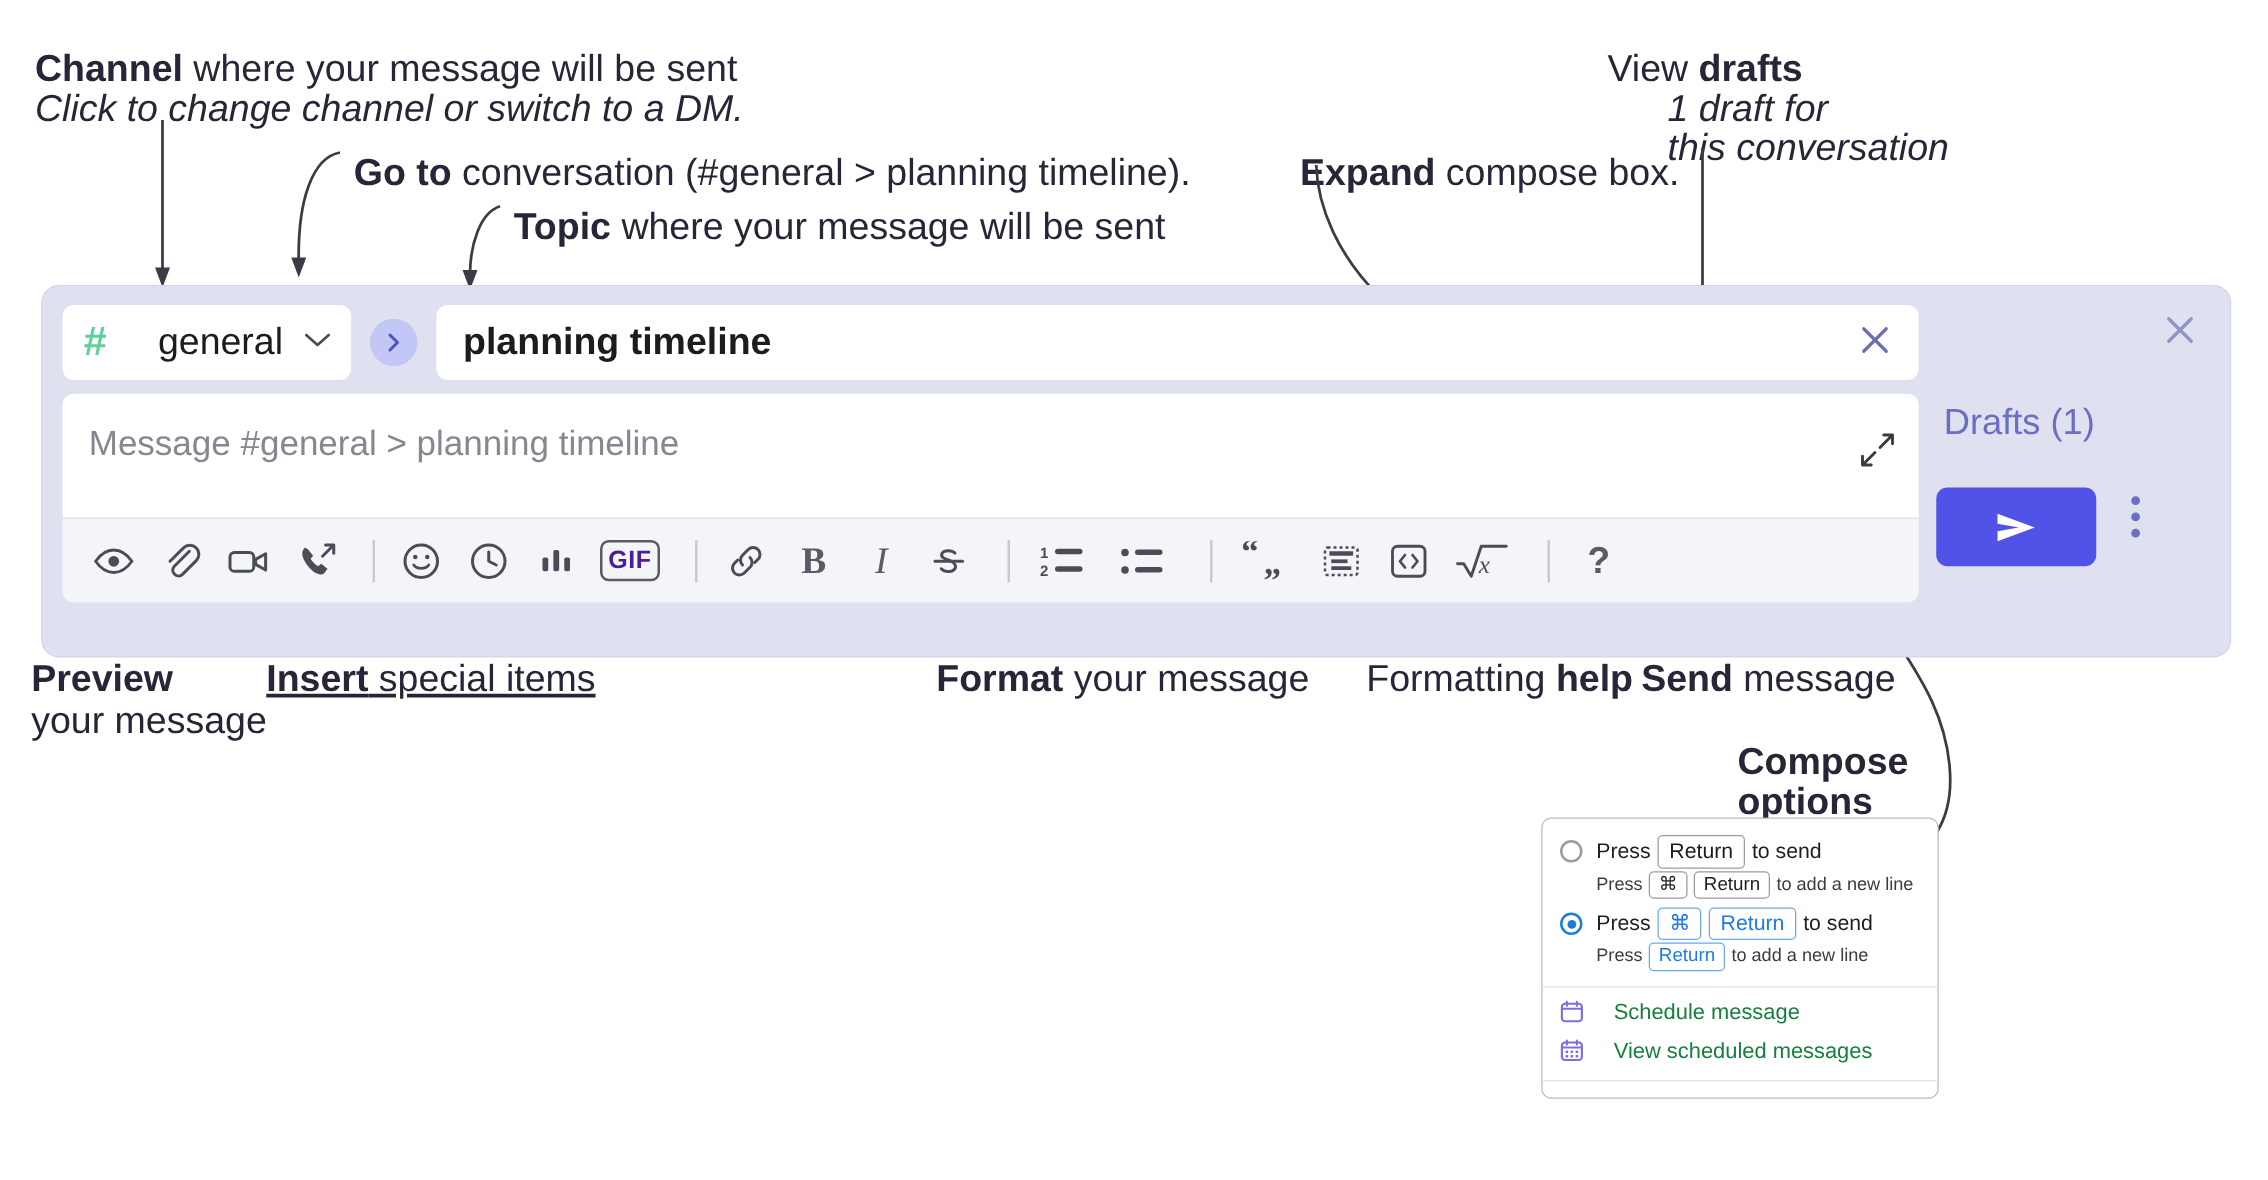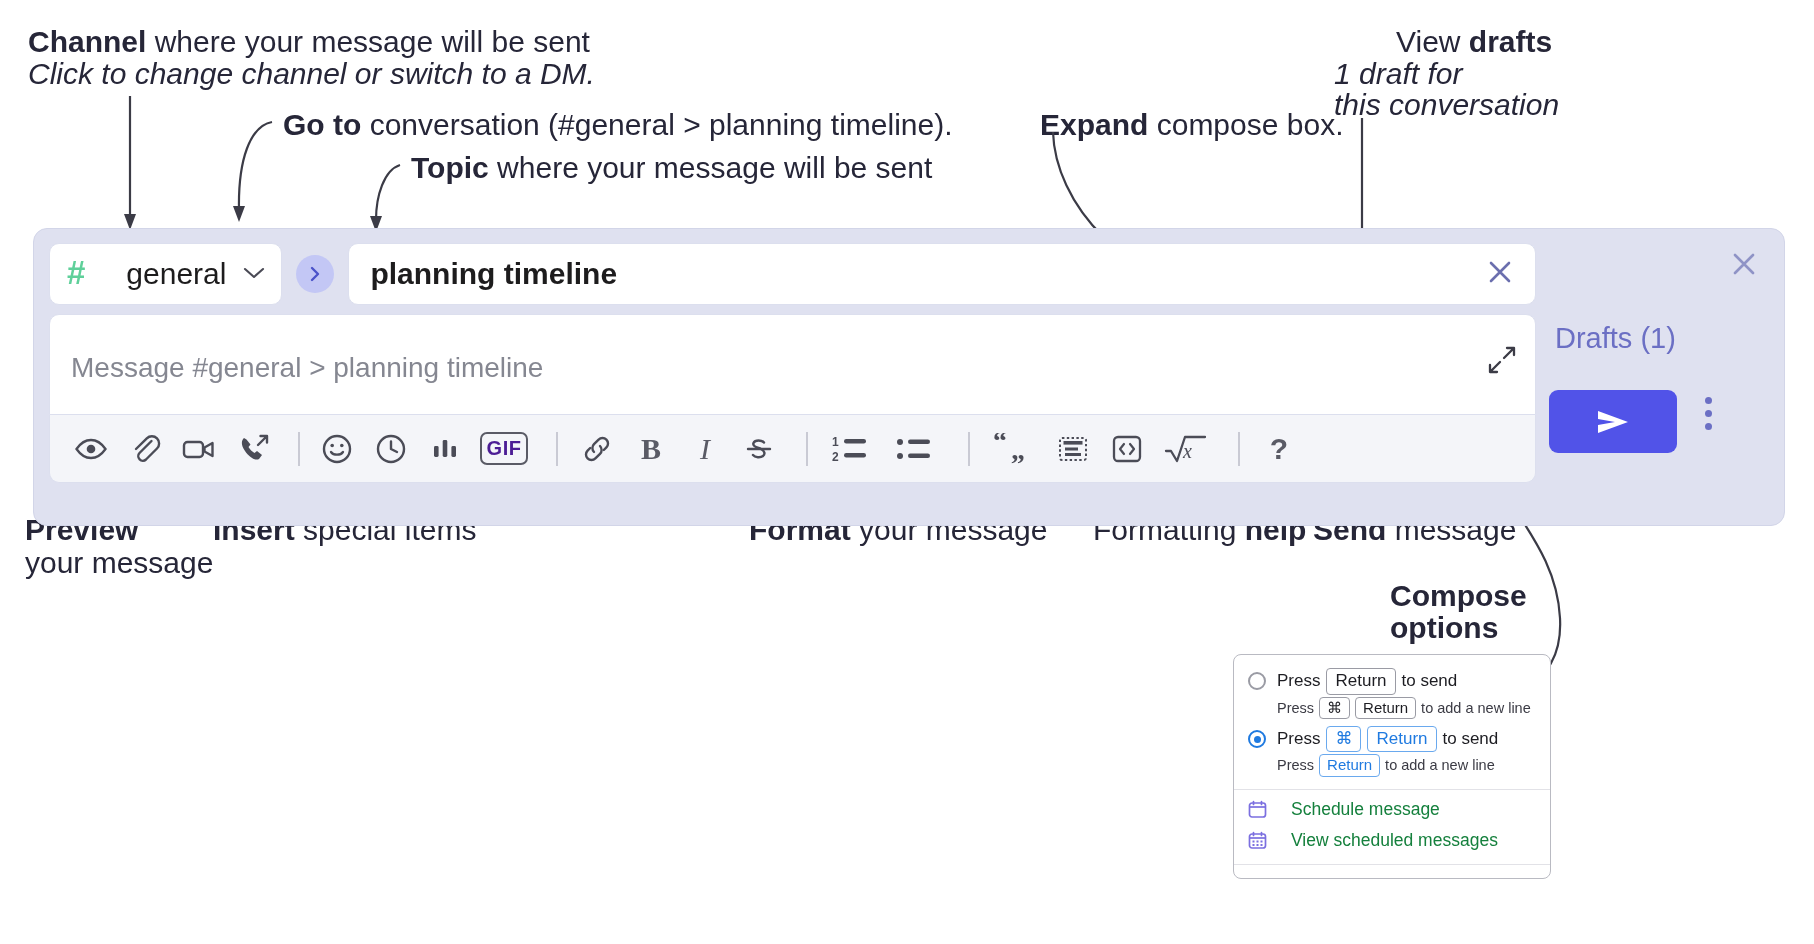--- a/index.html
+++ b/index.html
@@ -8,21 +8,21 @@
     background: #ffffff;
     font-family: "Liberation Sans", sans-serif;
     color: #2b2b3d;
     overflow: hidden;
   }
   #root { position: relative; width: 1814px; height: 944px; }
 
   .ann { position: absolute; color: #262638; line-height: 1.30; white-space: nowrap; }
   .ann b { font-weight: 700; }
   .ann i { font-style: italic; }
-  .ann-l1 { font-size: 30px; }
+  .ann-l1 { font-size: 30px; margin-top: 14px; }
 
   svg.overlay { position: absolute; left:0; top:0; width:1814px; height:944px; pointer-events:none; }
 
   
   #compose {
     position: absolute; left: 33px; top: 228px;
     width: 1752px; height: 298px;
     background: #dfe1f0;
     border: 1px solid #d2d5e8;
     border-radius: 14px;
@@ -59,21 +59,21 @@
   .topic-text { flex: 1 1 auto; font-size: 30px; color: #1d1c1d; }
 
   
   .msg-box {
     margin-top: 9px; height: 101px;
     background: #ffffff;
     border: 1px solid #dcdfee;
     border-radius: 10px 10px 0 0;
     position: relative;
   }
-  .msg-ph { position: absolute; left: 21px; top: 37px; font-size: 28px; color: #858791; }
+  .msg-ph { position: absolute; left: 21px; top: 24px; font-size: 28px; color: #858791; }
 
   
   .toolbar {
     height: 68px; background: #f4f5f9;
     border: 1px solid #dcdfee; border-top: none;
     border-radius: 0 0 10px 10px;
     display: flex; align-items: center; padding: 0 18px;
     color: #5a5b66;
   }
   .tb { width: 46px; height: 46px; display:flex; align-items:center; justify-content:center; margin-right: 8px; flex:0 0 auto; }
@@ -146,38 +146,38 @@
   </div>
 
   <div class="ann ann-l1" style="left:411px; top:148px;">
     <b>Topic</b><span> where your message will be sent</span>
   </div>
 
   <div class="ann ann-l1" style="left:1040px; top:105px;">
     <b>Expand</b><span> compose box.</span>
   </div>
 
-  <div class="ann ann-l1" style="left:1396px; top:22px;">
+  <div class="ann ann-l1" style="left:1286px; top:22px;">
     <span>View </span><b>drafts</b>
   </div>
   <div class="ann ann-l1" style="left:1334px; top:54px;">
     <i>1 draft for</i>
   </div>
   <div class="ann ann-l1" style="left:1334px; top:85px;">
     <i>this conversation</i>
   </div>
 
   <div class="ann ann-l1" style="left:25px; top:510px;">
     <b>Preview</b>
   </div>
   <div class="ann ann-l1" style="left:25px; top:543px;">
     <span>your message</span>
   </div>
 
-  <div class="ann ann-l1" style="left:213px; top:510px;">
+  <div class="ann ann-l1" style="left:213px; top:510px;text-decoration:underline;">
     <b>Insert</b><span> special items</span>
   </div>
 
   <div class="ann ann-l1" style="left:749px; top:510px;">
     <b>Format</b><span> your message</span>
   </div>
 
   <div class="ann ann-l1" style="left:1093px; top:510px;">
     <span>Formatting </span><b>help</b>
   </div>

